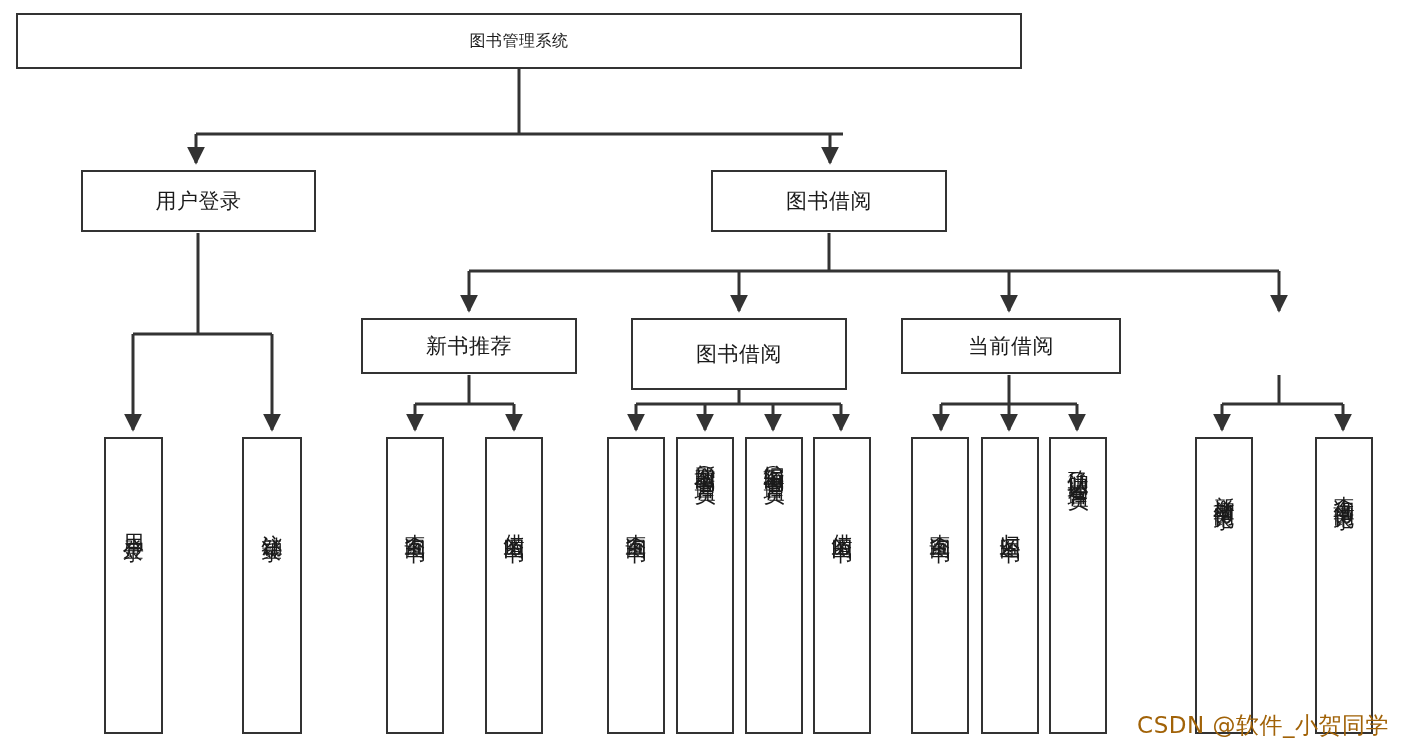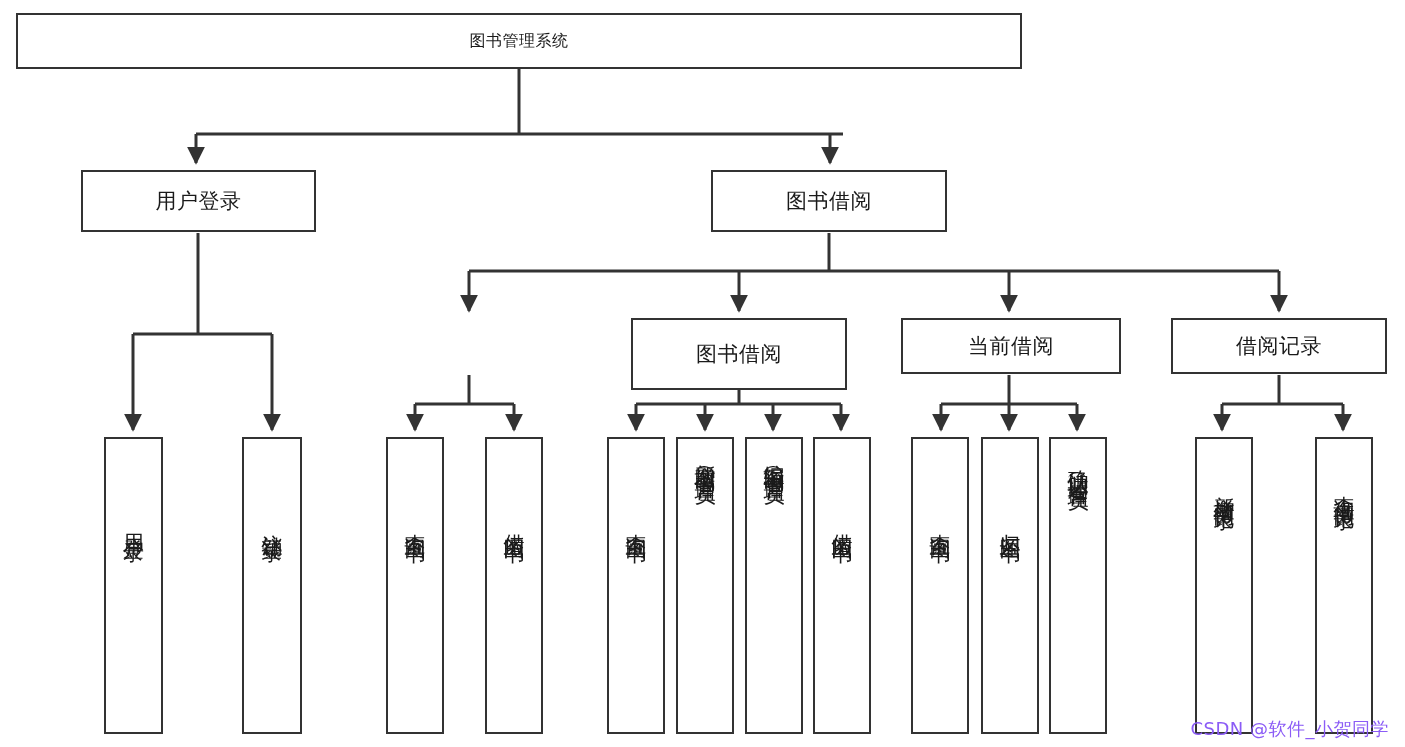--- a/index.html
+++ b/index.html
@@ -62,22 +62,22 @@
     white-space: nowrap;
   }
   .node.vertical.tall-text {
     align-items: flex-start;
     padding-top: 8px;
   }
   .watermark {
     position: absolute;
     right: 16px;
     bottom: 6px;
-    font-size: 18px;
-    color: #8b5cf6;
+    font-size: 23px;
+    color: #a16207;
     letter-spacing: 0.5px;
     white-space: nowrap;
   }
 </style>
 </head>
 <body>
 
 <div id="diagram">
 
   <svg id="edges" viewBox="0 0 1405 747" xmlns="http://www.w3.org/2000/svg">
@@ -135,32 +135,32 @@
   </div>
 
   <div class="node horizontal" style="left:81px; top:170px; width:235px; height:62px;">
     <span class="label">用户登录</span>
   </div>
 
   <div class="node horizontal" style="left:711px; top:170px; width:236px; height:62px;">
     <span class="label">图书借阅</span>
   </div>
 
+  <div class="node horizontal" style="left:361px; top:318px; width:216px; height:56px;">
+    <span class="label">新书推荐</span>
+  </div>
 
   <div class="node horizontal" style="left:631px; top:318px; width:216px; height:72px;">
     <span class="label">图书借阅</span>
   </div>
 
   <div class="node horizontal" style="left:901px; top:318px; width:220px; height:56px;">
     <span class="label">当前借阅</span>
   </div>
 
-  <div class="node horizontal" style="left:1171px; top:318px; width:216px; height:56px;">
-    <span class="label">借阅记录</span>
-  </div>
 
   <div class="node vertical" style="left:104px; top:437px; width:59px; height:297px; padding-top:78px;">
     <span class="label">用户登录</span>
   </div>
 
   <div class="node vertical" style="left:242px; top:437px; width:60px; height:297px; padding-top:78px;">
     <span class="label">注销登录</span>
   </div>
 
   <div class="node vertical" style="left:386px; top:437px; width:58px; height:297px; padding-top:78px;">

